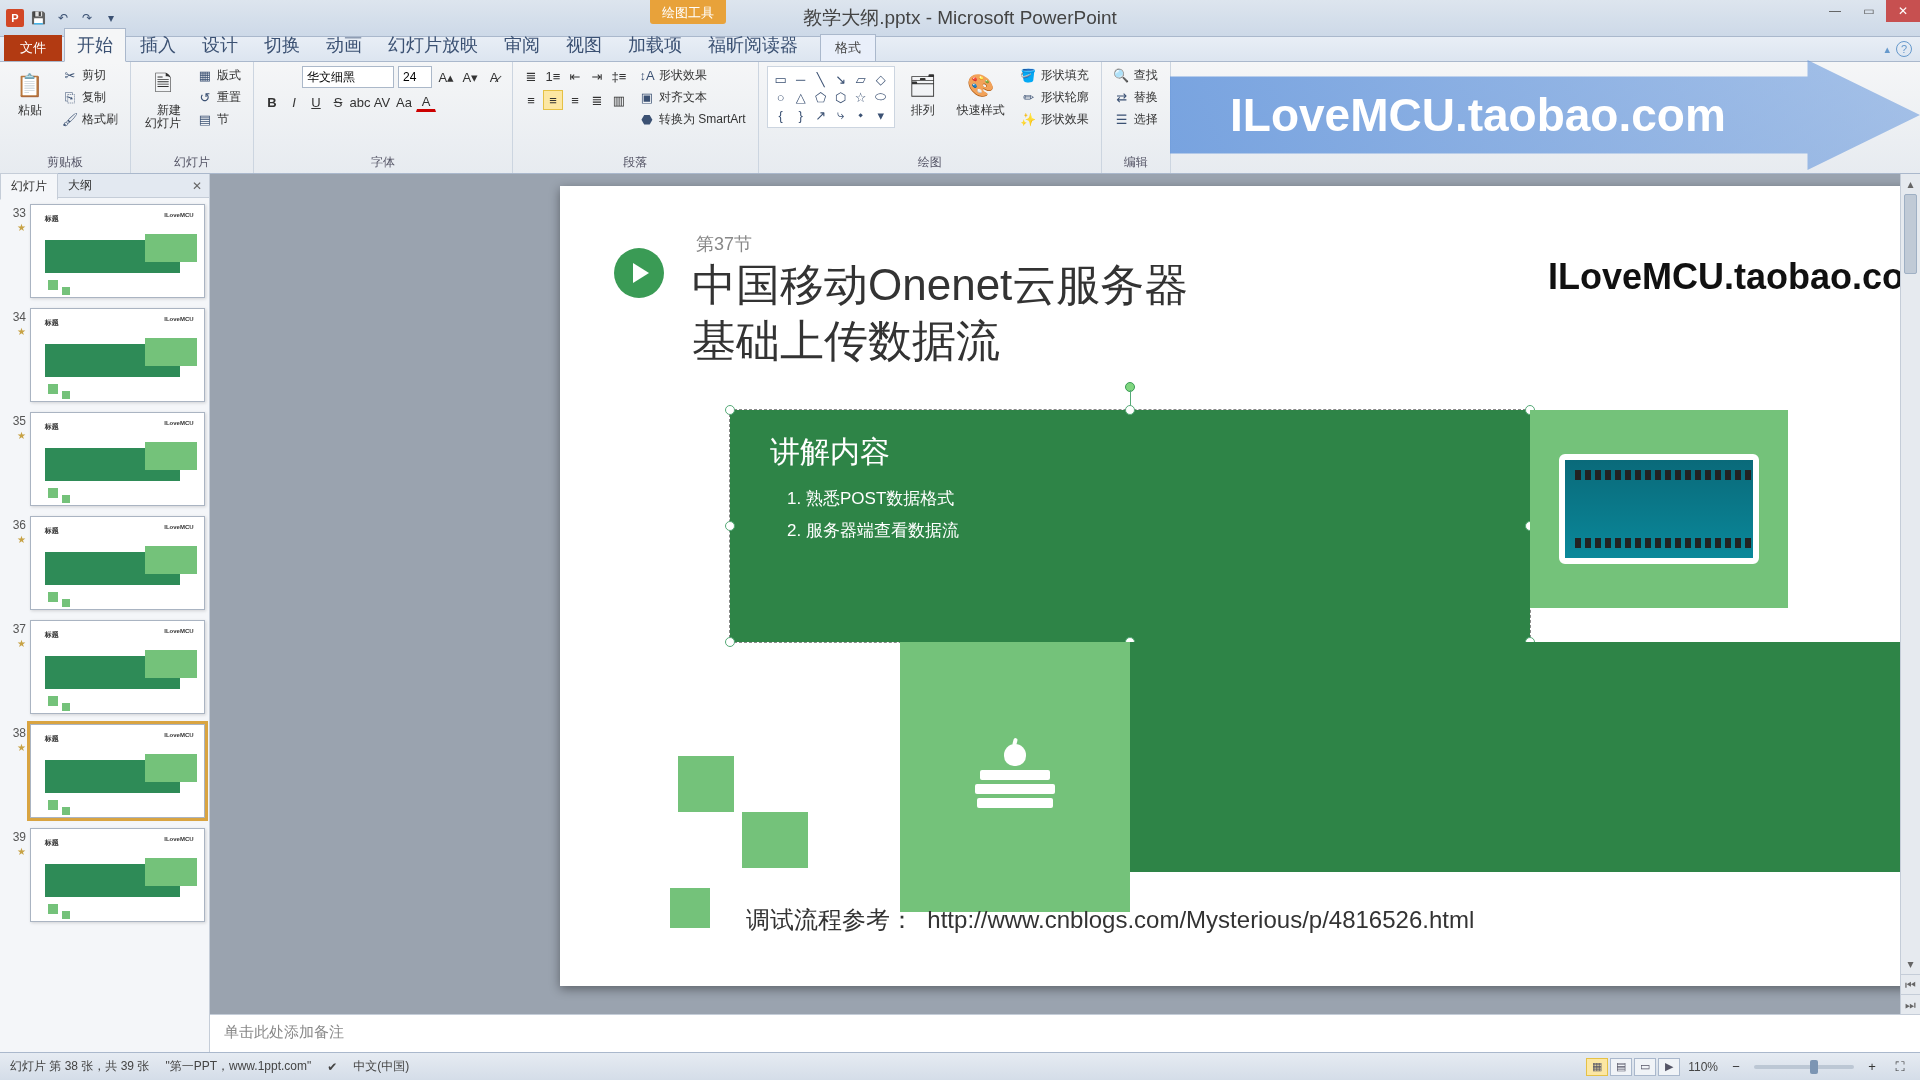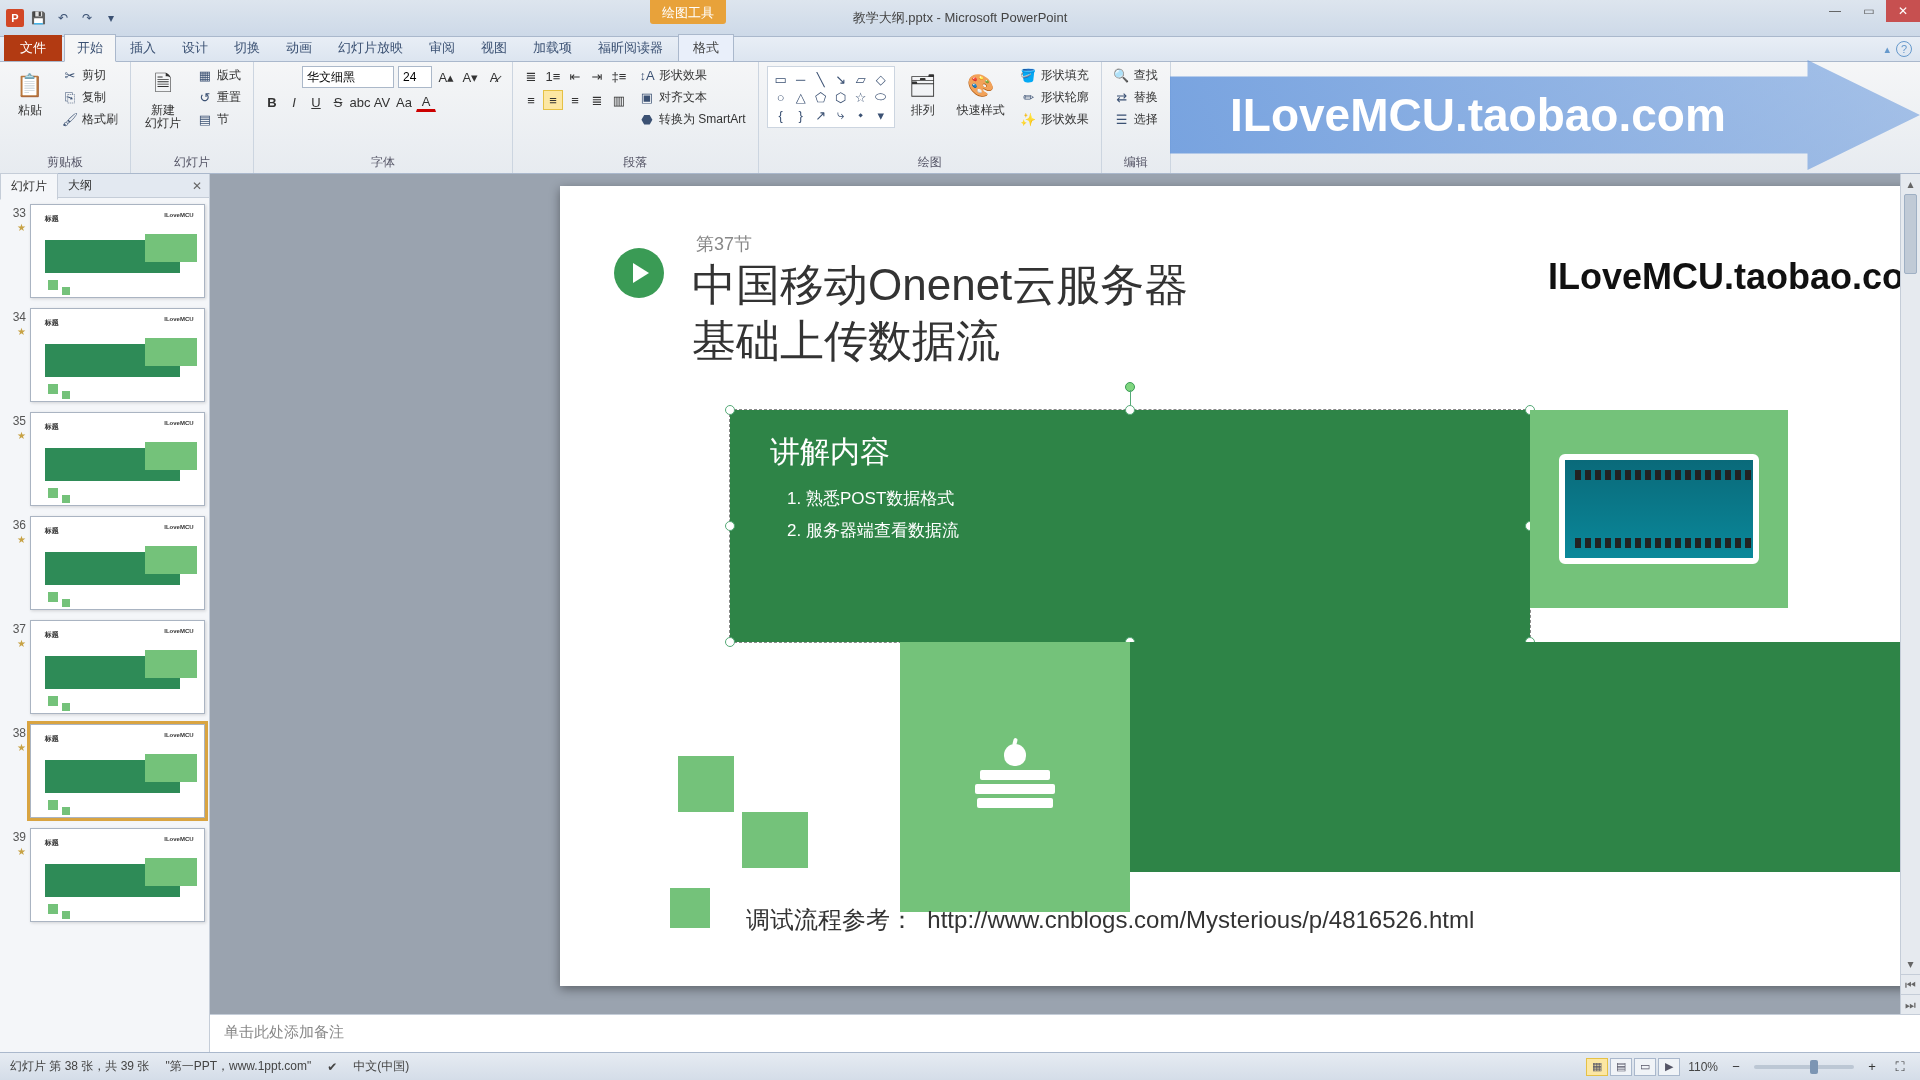--- a/index.html
+++ b/index.html
@@ -3,43 +3,43 @@
 <meta charset="utf-8">
 <style>
 * { margin: 0; padding: 0; box-sizing: border-box; font-family: "Microsoft YaHei", sans-serif; }
 body { background: #fff; width: 1920px; height: 1080px; overflow: hidden; font-size: 12px; color: #333; position: relative; }
 
 
 .titlebar { height: 37px; background: linear-gradient(#dde5ee, #cdd9e8); display: flex; align-items: center; position: relative; border-bottom: 1px solid #aab8cc; }
 .titlebar .qat { display: flex; align-items: center; gap: 6px; padding-left: 6px; }
 .titlebar .qat .app-icon { width: 18px; height: 18px; background: #d24726; border-radius: 2px; display: flex; align-items: center; justify-content: center; color: #fff; font-weight: bold; font-size: 11px; }
 .titlebar .qat .qat-btn { width: 18px; height: 18px; display: flex; align-items: center; justify-content: center; color: #3b5173; cursor: pointer; }
-.titlebar .doc-title { position: absolute; left: 50%; transform: translateX(-50%); font-size: 13px; color: #444; }
+.titlebar .doc-title { position: absolute; left: 50%; transform: translateX(-50%); font-size: 19px; color: #444; }
 .titlebar .context-tab-label { position: absolute; left: 650px; top: 0; padding: 4px 12px 2px; background: #e8a23a; color: #fff; font-size: 13px; border-radius: 0 0 3px 3px; }
 .titlebar .win-controls { position: absolute; right: 0; top: 0; display: flex; }
 .titlebar .win-btn { width: 34px; height: 22px; display: flex; align-items: center; justify-content: center; color: #555; cursor: pointer; }
 .titlebar .win-btn.close { background: #c75050; color: #fff; }
 
 
 .tabrow { height: 25px; background: linear-gradient(#e8eef6, #dce5f0); display: flex; align-items: flex-end; padding-left: 4px; gap: 2px; border-bottom: 1px solid #aab8cc; position: relative; }
 .tabrow .file-tab { background: #b23a12; color: #fff; padding: 4px 16px; font-size: 13px; }
-.tabrow .tab { padding: 4px 12px; font-size: 13px; color: #3b5173; cursor: pointer; }
+.tabrow .tab { padding: 4px 12px; font-size: 18px; color: #3b5173; cursor: pointer; }
 .tabrow .tab.active { background: #f5f6f7; border: 1px solid #aab8cc; border-bottom: 1px solid #f5f6f7; margin-bottom: -1px; }
-.tabrow .context-tab { background: #e9effa; border: 1px solid #aab8cc; border-bottom: none; padding: 4px 14px; font-size: 13px; color: #444; margin-left: 1px;}
+.tabrow .context-tab { background: #e9effa; border: 1px solid #aab8cc; border-bottom: none; padding: 4px 14px; font-size: 13px; color: #444; margin-left: 8px;}
 .tabrow .help-btn { position: absolute; right: 8px; top: 4px; width: 16px; height: 16px; border-radius: 50%; border: 1px solid #6699cc; color: #6699cc; display: flex; align-items: center; justify-content: center; font-size: 11px; cursor: pointer;}
 .tabrow .collapse-btn { position: absolute; right: 30px; top: 6px; color: #6699cc; font-size: 11px; cursor: pointer;}
 
 
 .ribbon { height: 112px; background: linear-gradient(#f5f6f7, #e7ebf0); border-bottom: 1px solid #aab8cc; display: flex; position: relative; }
 .ribbon .group { border-right: 1px solid #ccd5e0; padding: 4px 8px 2px; display: flex; flex-direction: column; justify-content: space-between; }
 .ribbon .group-label { text-align: center; font-size: 12px; color: #556; margin-top: 2px; }
 .ribbon .group-body { flex: 1; display: flex; align-items: flex-start; gap: 6px; }
 .ribbon .big-btn { display: flex; flex-direction: column; align-items: center; gap: 2px; padding: 4px 6px; cursor: pointer; }
 .ribbon .big-btn .ico { width: 32px; height: 32px; display: flex; align-items: center; justify-content: center; font-size: 22px; }
-.ribbon .big-btn .lbl { font-size: 12px; color: #333; text-align: center; line-height: 1.1;}
+.ribbon .big-btn .lbl { font-size: 12px; color: #333; text-align: right; line-height: 1.1;}
 .ribbon .stack { display: flex; flex-direction: column; gap: 3px; }
 .ribbon .mini-btn { display: flex; align-items: center; gap: 4px; font-size: 12px; color: #333; cursor: pointer; padding: 1px 4px;}
 .ribbon .mini-btn .mi { width: 16px; height: 16px; display: inline-flex; align-items: center; justify-content: center; font-size: 13px; color: #3b5173; }
 .font-controls { display: flex; flex-direction: column; gap: 4px; }
 .font-row1 { display: flex; gap: 4px; align-items: center; margin-left: 40px; }
 .font-select { border: 1px solid #abb8c9; background: #fff; height: 22px; font-size: 12px; }
 .font-name { width: 92px; padding: 2px 4px; }
 .font-size { width: 34px; padding: 2px 4px; }
 .icon-btn { width: 20px; height: 20px; display: inline-flex; align-items: center; justify-content: center; border: 1px solid transparent; cursor: pointer; font-size: 13px; color: #333;}
 .icon-btn.active { background: #fce7a3; border: 1px solid #e5c145; }

